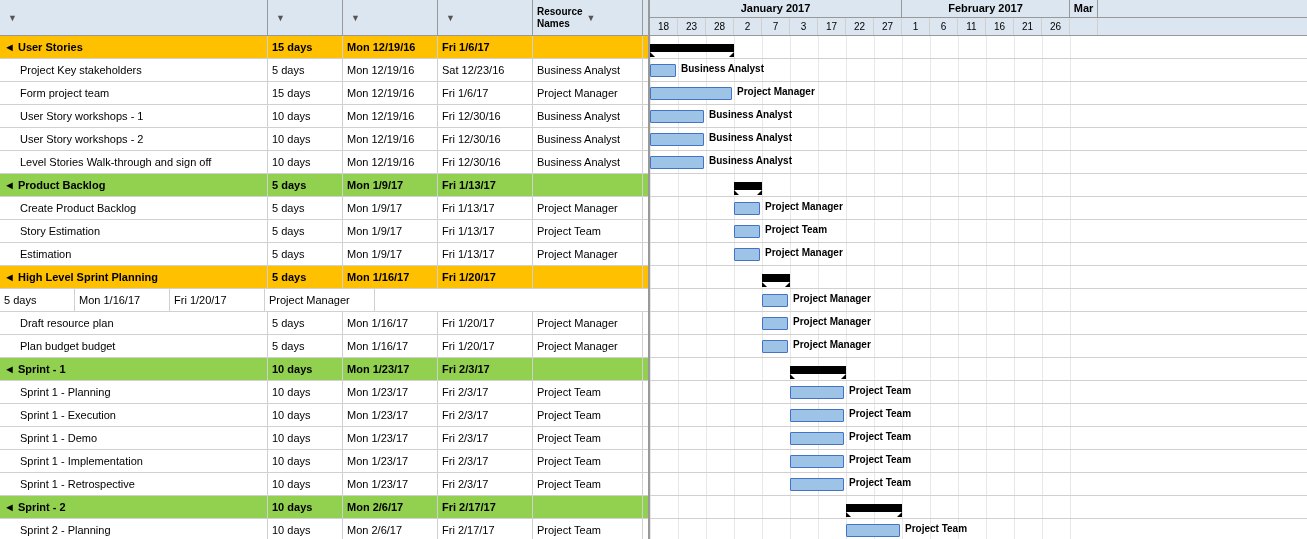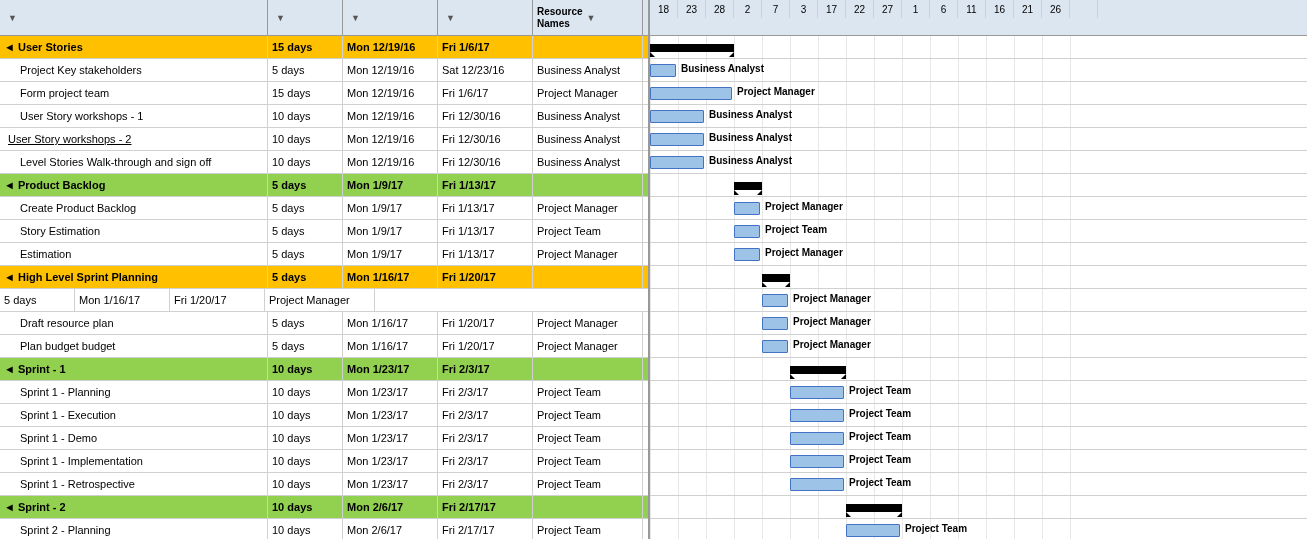--- a/index.html
+++ b/index.html
@@ -113,21 +113,21 @@
           <div class="cell resource">Project Manager</div>
         </div>
         <div class="row">
           <div class="cell task-name" style="padding-left: 20px;">User Story workshops - 1</div>
           <div class="cell duration">10 days</div>
           <div class="cell start">Mon 12/19/16</div>
           <div class="cell finish">Fri 12/30/16</div>
           <div class="cell resource">Business Analyst</div>
         </div>
         <div class="row">
-          <div class="cell task-name" style="padding-left: 8px; text-decoration: underline;">User Story workshops - 2</div>
+          <div class="cell task-name" style="padding-left: 20px;">User Story workshops - 2</div>
           <div class="cell duration">10 days</div>
           <div class="cell start">Mon 12/19/16</div>
           <div class="cell finish">Fri 12/30/16</div>
           <div class="cell resource">Business Analyst</div>
         </div>
         <div class="row">
           <div class="cell task-name" style="padding-left: 20px;">Level Stories Walk-through and sign off</div>
           <div class="cell duration">10 days</div>
           <div class="cell start">Mon 12/19/16</div>
           <div class="cell finish">Fri 12/30/16</div>
@@ -243,20 +243,25 @@
           <div class="cell start">Mon 2/6/17</div>
           <div class="cell finish">Fri 2/17/17</div>
           <div class="cell resource">Project Team</div>
         </div>
       </div>
   </div>
 
   <div class="gantt-panel" id="gantt-panel">
 
     <div class="gantt-header" id="gantt-header">
+    <div class="gantt-header-months">
+          <div class="month-label" style="width: 252px; min-width: 252px;">January 2017</div>
+          <div class="month-label" style="width: 168px; min-width: 168px;">February 2017</div>
+          <div class="month-label" style="width: 28px; min-width: 28px;">Mar</div>
+        </div>
         <div class="gantt-header-days">
           <div class="day-label">18</div>
           <div class="day-label">23</div>
           <div class="day-label">28</div>
           <div class="day-label">2</div>
           <div class="day-label">7</div>
           <div class="day-label">3</div>
           <div class="day-label">17</div>
           <div class="day-label">22</div>
           <div class="day-label">27</div>

